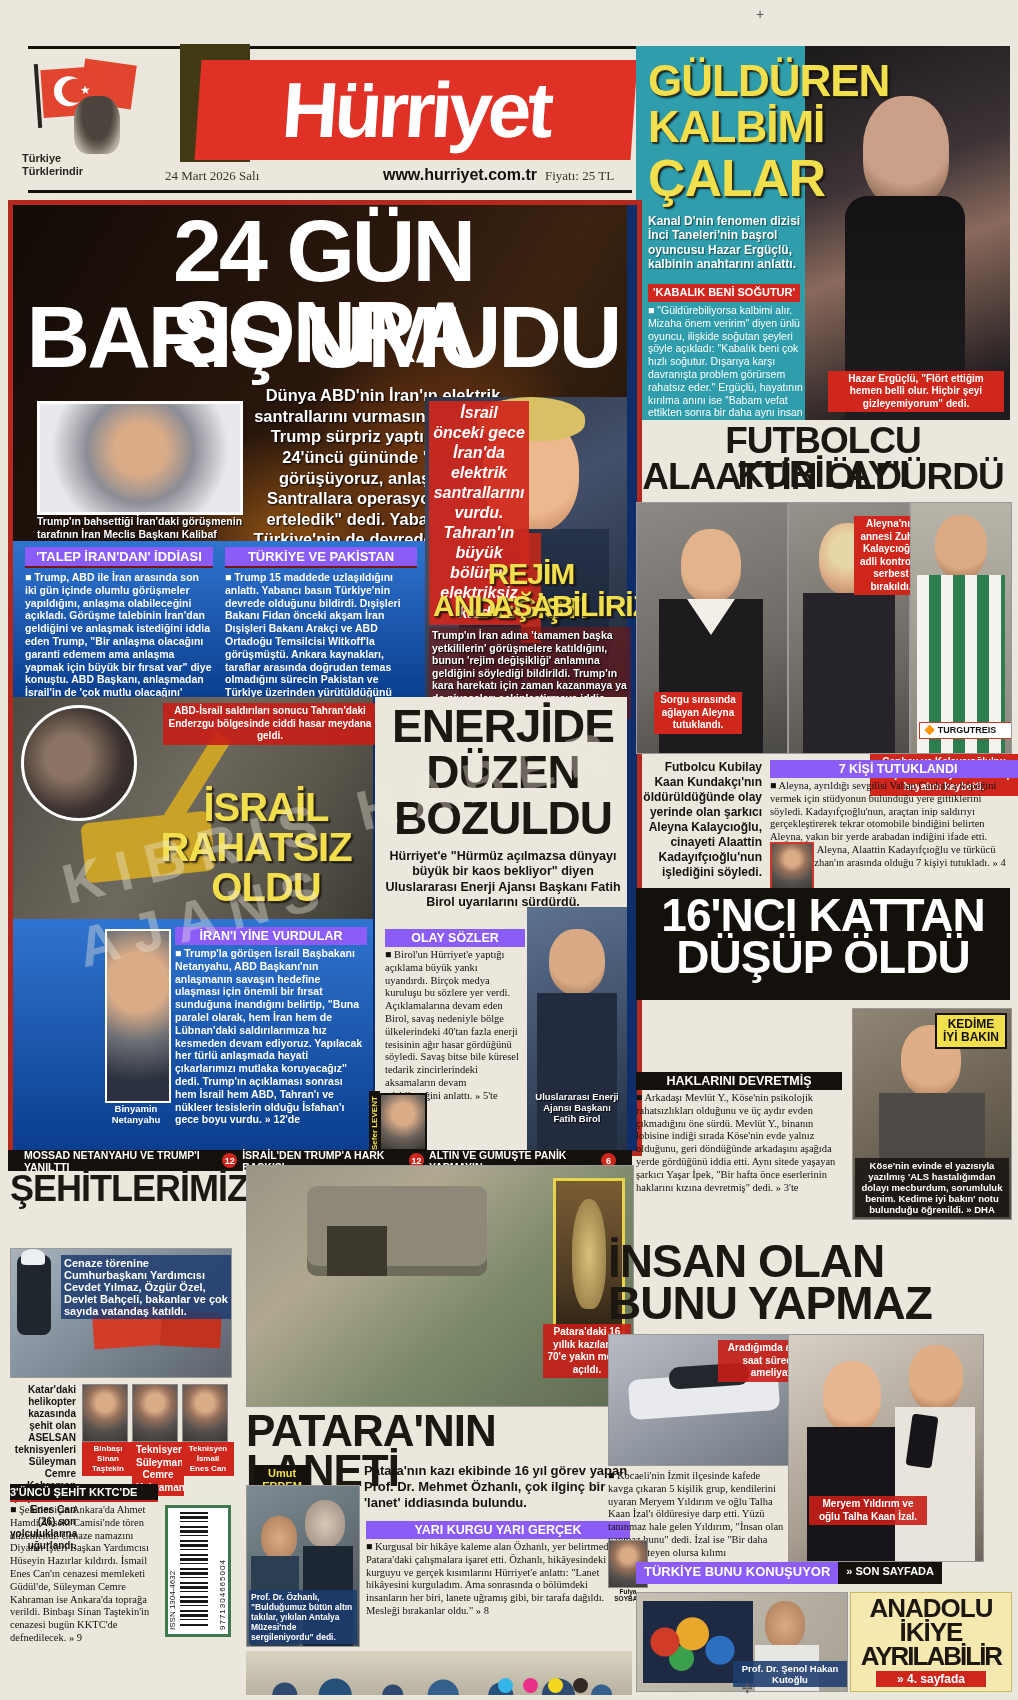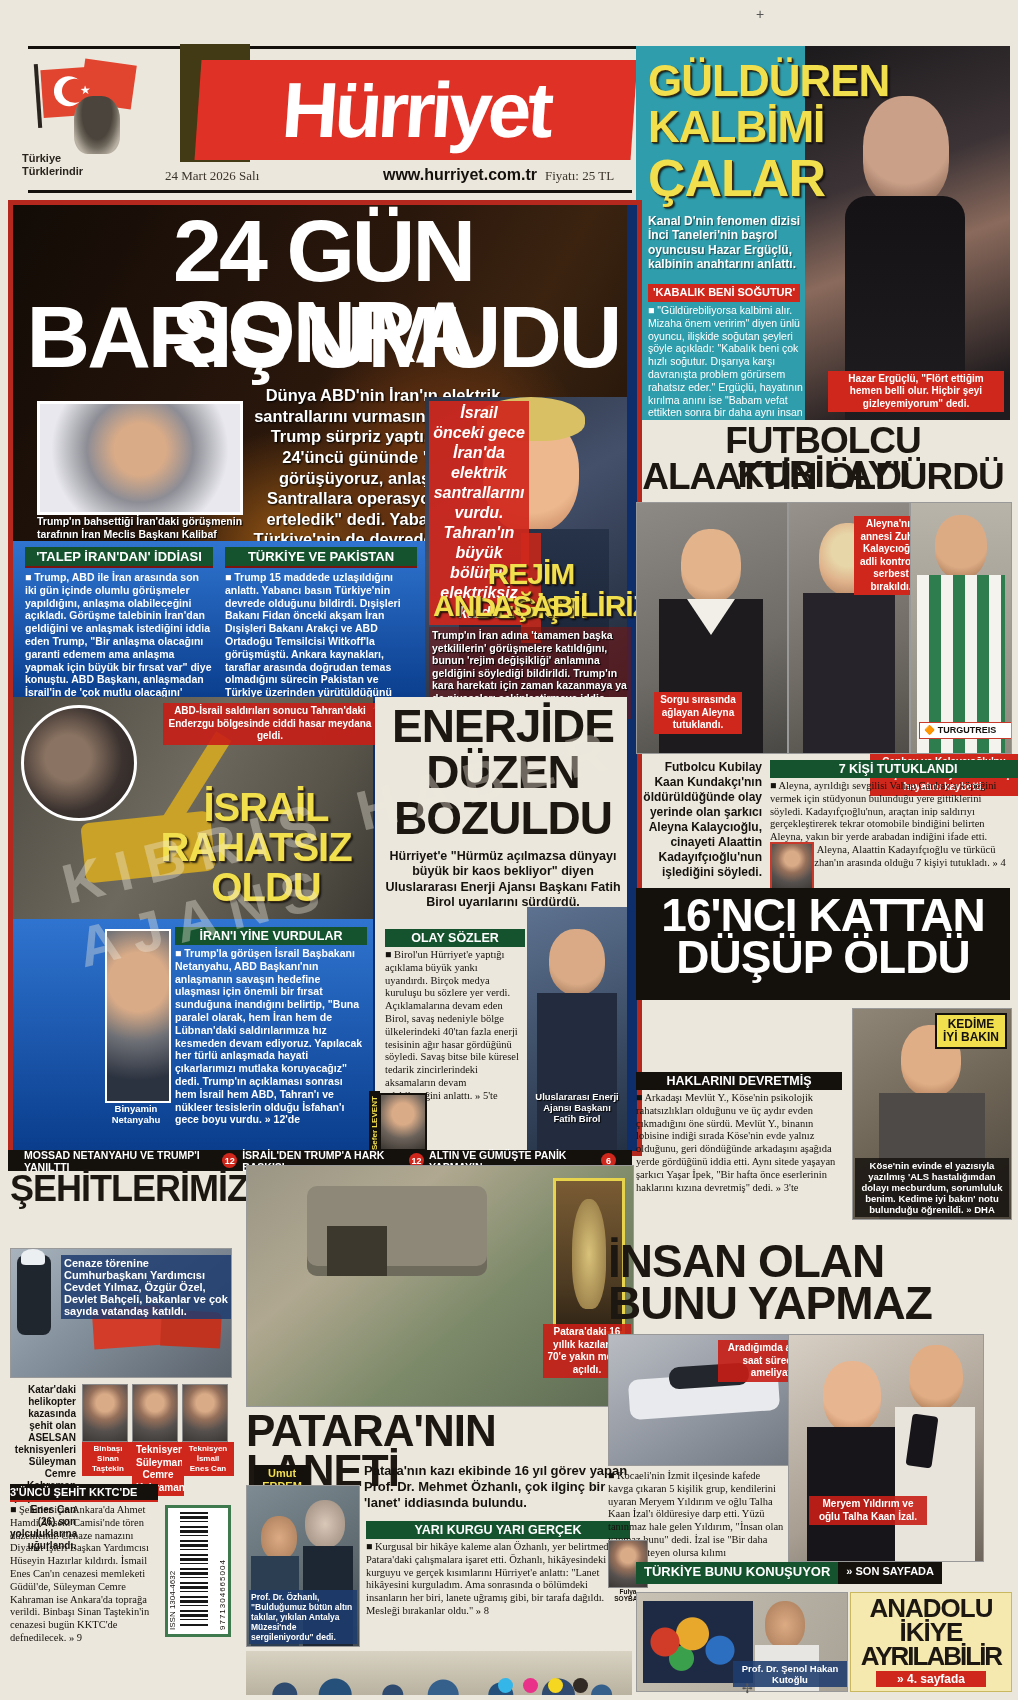--- a/index.html
+++ b/index.html
@@ -1,21 +1,21 @@
 <!DOCTYPE html>
 <html><head>
 <meta charset="utf-8">
 <style>
   html,body{margin:0;padding:0;background:#b9b4ab;}
   #page{position:relative;width:1018px;height:1700px;background:#ece7dc;
         font-family:"Liberation Sans","DejaVu Sans",sans-serif;overflow:hidden;
         box-shadow:0 0 18px rgba(0,0,0,.4);}
   .abs{position:absolute;}
   .hl{font-weight:bold;color:#1d1712;letter-spacing:-1px;line-height:.92;}
-  .redbar{background:#14532d;color:#fff;font-weight:bold;text-align:center;}
+  .redbar{background:#8b5cf6;color:#fff;font-weight:bold;text-align:center;}
   .redcap{background:#d0271c;color:#fff;font-weight:bold;font-size:10px;line-height:1.25;padding:2px 4px;}
   .body-txt{font-size:10.5px;line-height:1.22;color:#15120e;}
   .wht{color:#fff;}
   .rule{background:#14100c;}
   .yellowhl{color:#f2df4e;font-weight:bold;letter-spacing:-1px;
             text-shadow:1px 1px 0 #3a2a10,2px 2px 2px rgba(0,0,0,.8);}
   .crop{overflow:hidden;}
   .portrait{background:radial-gradient(circle at 50% 32%,#d9ab87 0 20%,#96705a 38%,#55504e 65%,#3a3734);}
   .vert{writing-mode:vertical-rl;transform:rotate(180deg);}
 </style>

